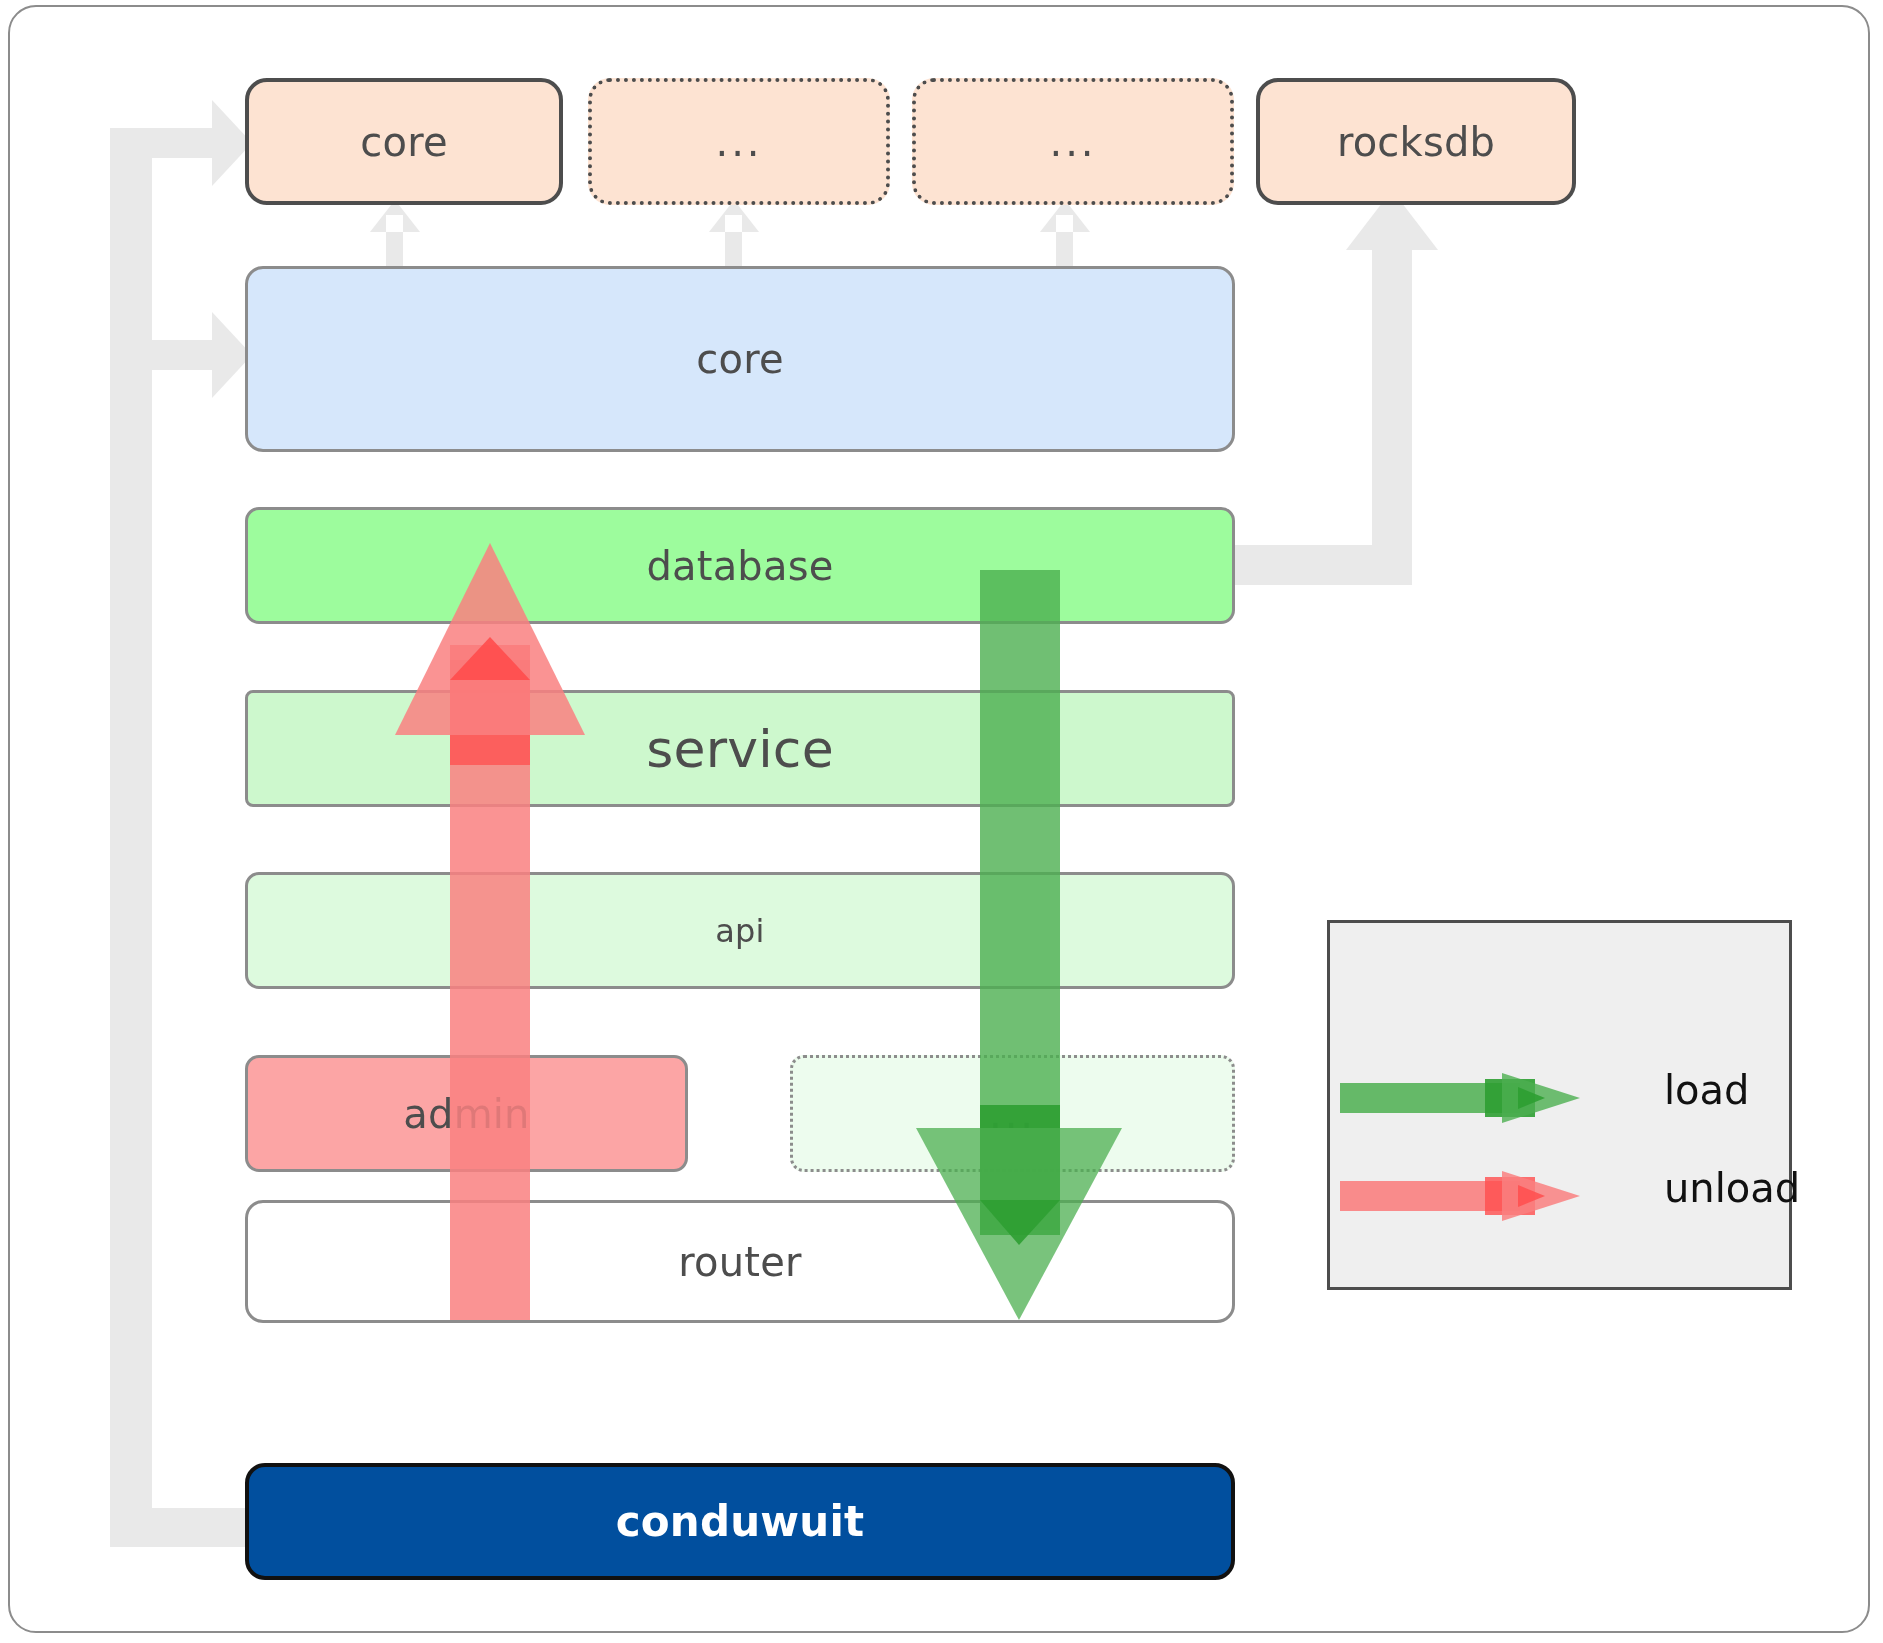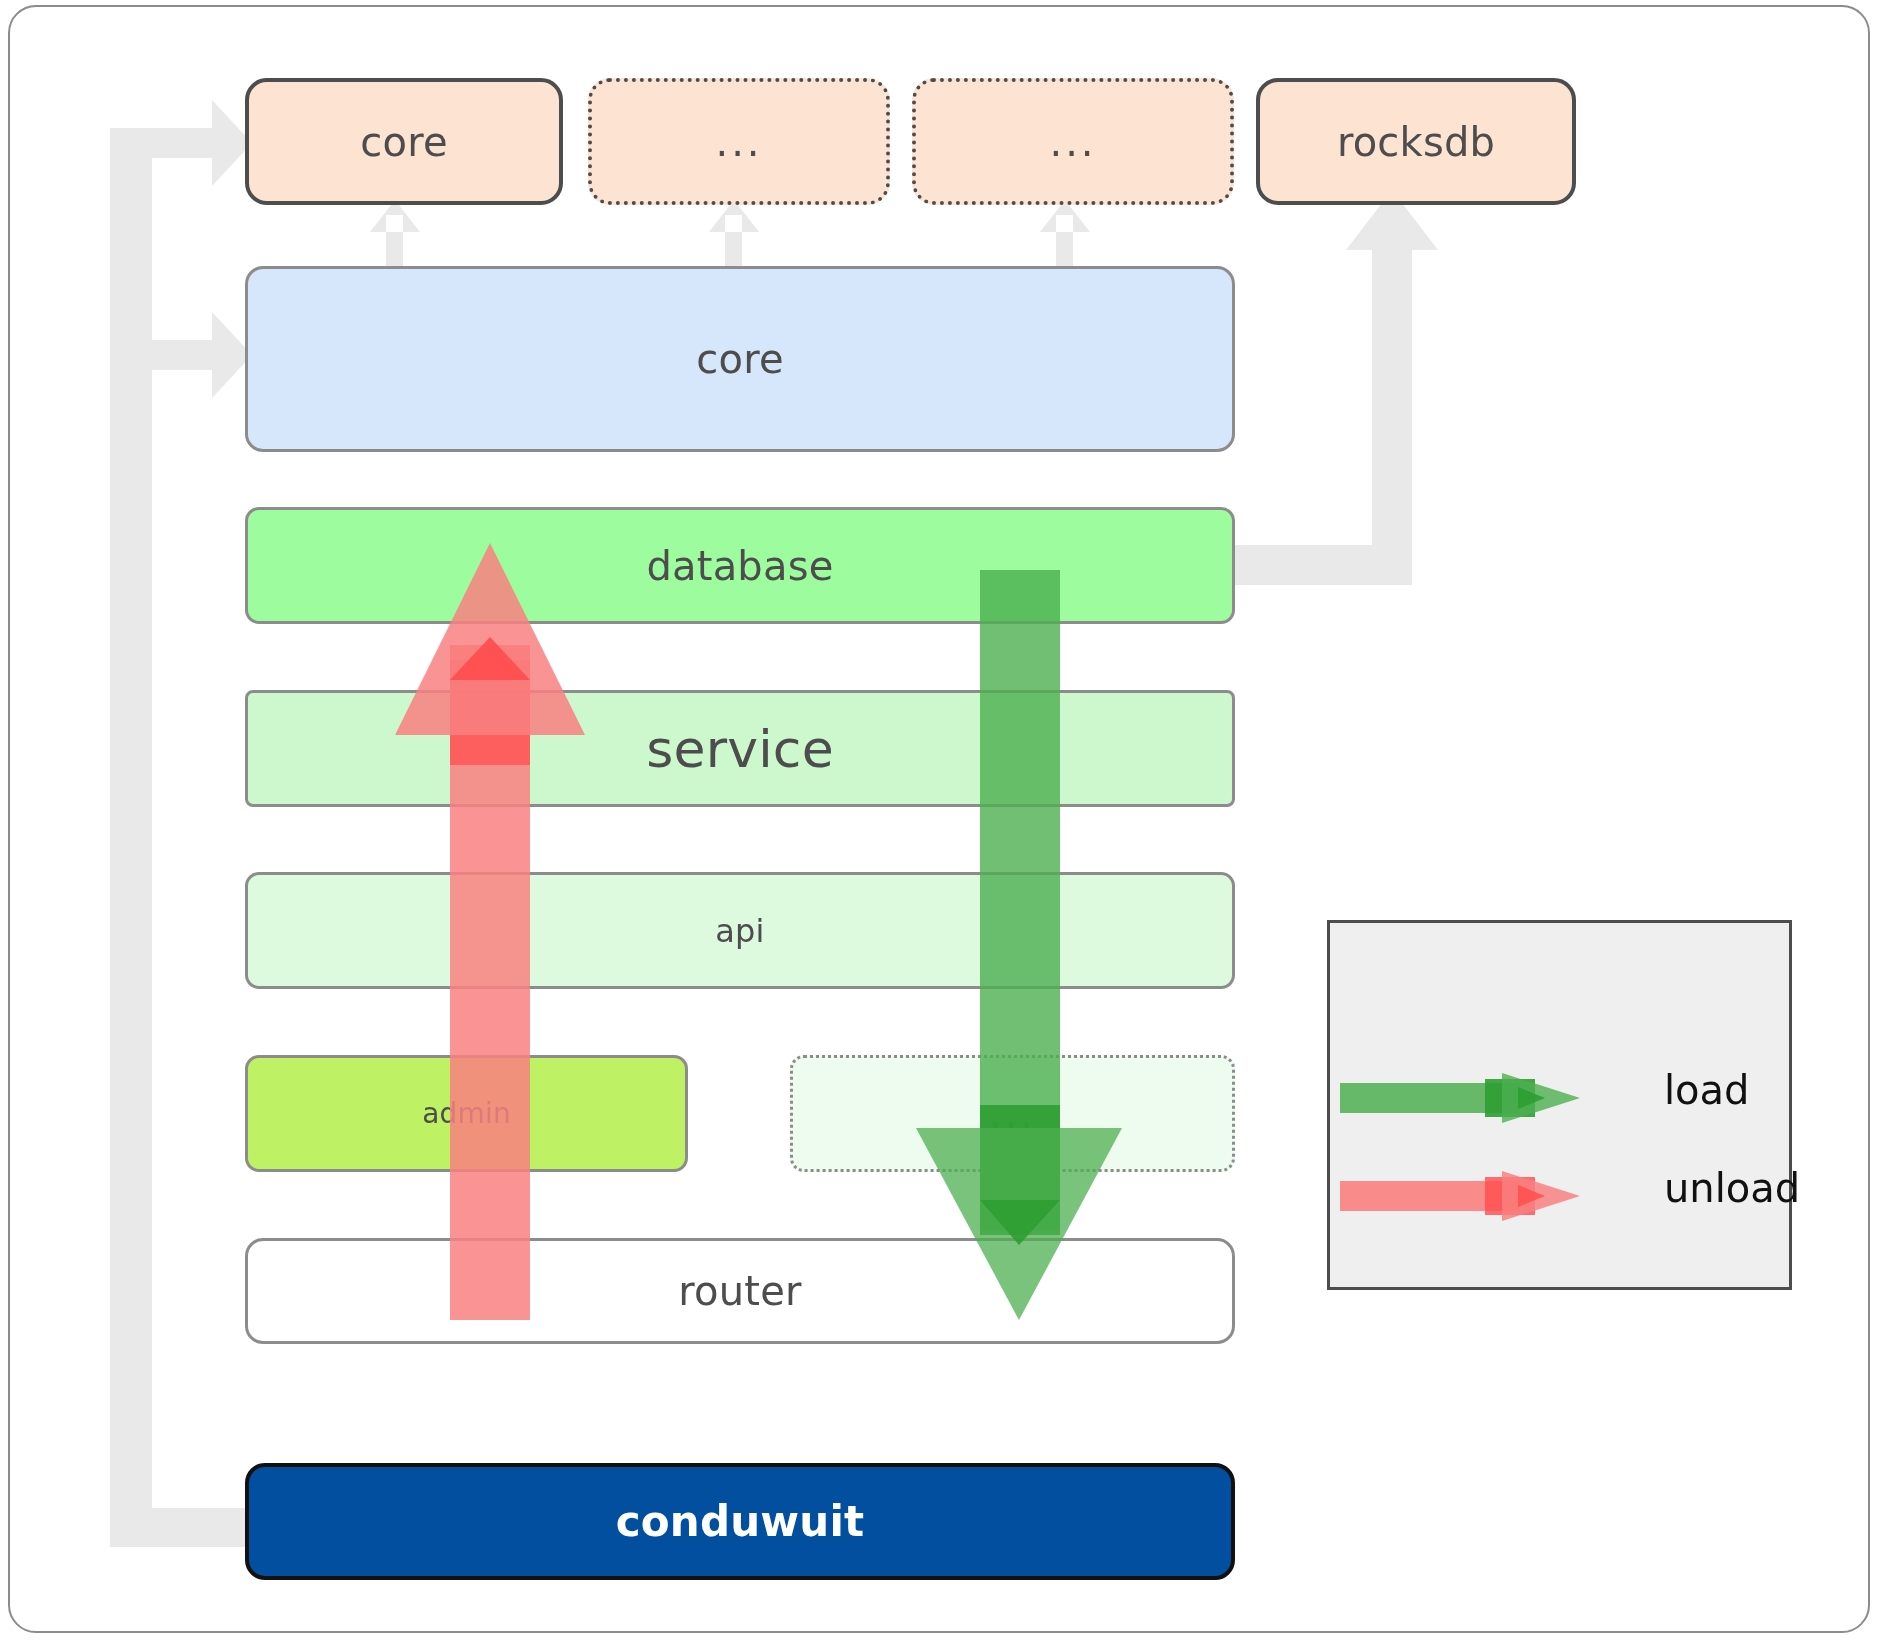--- a/index.html
+++ b/index.html
@@ -70,24 +70,24 @@
     border-radius: 8px;
     font-size: 52px;
   }
   .node-api {
     background: #ddfade;
     border: 3px solid #8c8c8c;
     border-radius: 14px;
     font-size: 32px;
   }
   .node-admin {
-    background: #bef264;
-    border: 3px solid #8c8c8c;
-    border-radius: 14px;
-    font-size: 28px;
+    background: #fca5a5;
+    border: 3px solid #8c8c8c;
+    border-radius: 14px;
+    font-size: 40px;
   }
   .node-extra-dotted {
     background: #edfcee;
     border: 3px dotted #8c8c8c;
     border-radius: 14px;
     font-size: 40px;
   }
   .node-router {
     background: #ffffff;
     border: 3px solid #8c8c8c;
@@ -215,21 +215,21 @@
   </div>
 
   <div class="node node-admin" style="left:245px; top:1055px; width:443px; height:117px;">
     <span>admin</span>
   </div>
 
   <div class="node node-extra-dotted" style="left:790px; top:1055px; width:445px; height:117px;">
     <span class="ellipsis-label">...</span>
   </div>
 
-  <div class="node node-router" style="left:245px; top:1238px; width:990px; height:106px;justify-content:center;">
+  <div class="node node-router" style="left:245px; top:1200px; width:990px; height:123px;justify-content:center;">
     <span>router</span>
   </div>
 
   <div class="node node-app" style="left:245px; top:1463px; width:990px; height:117px;">
     <span>conduwuit</span>
   </div>
 
   <svg class="overlay over" viewBox="0 0 1883 1643">
 
     <g>

